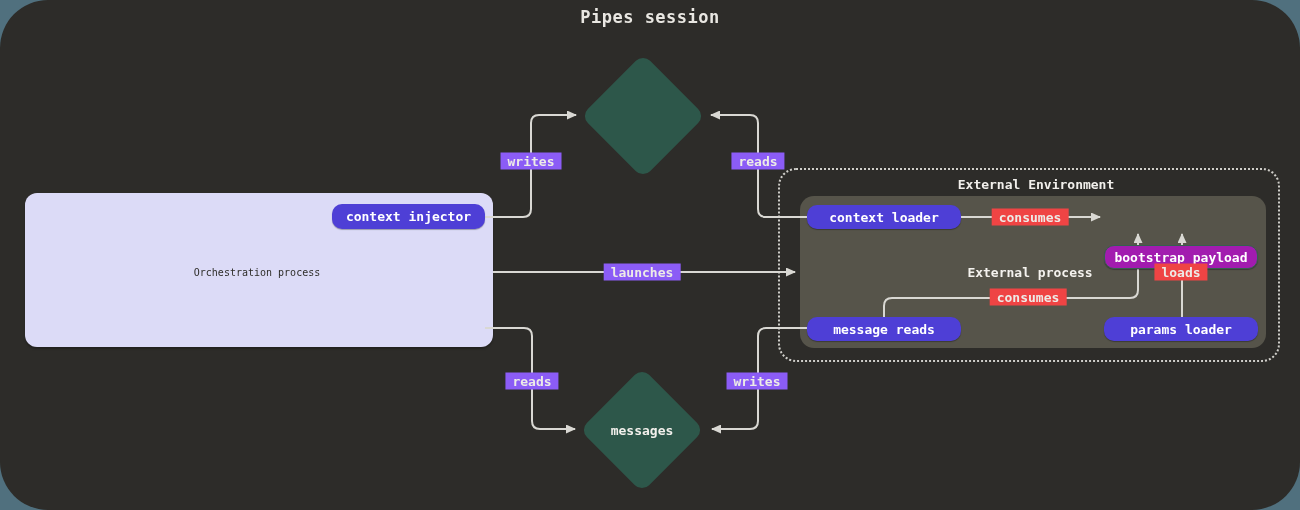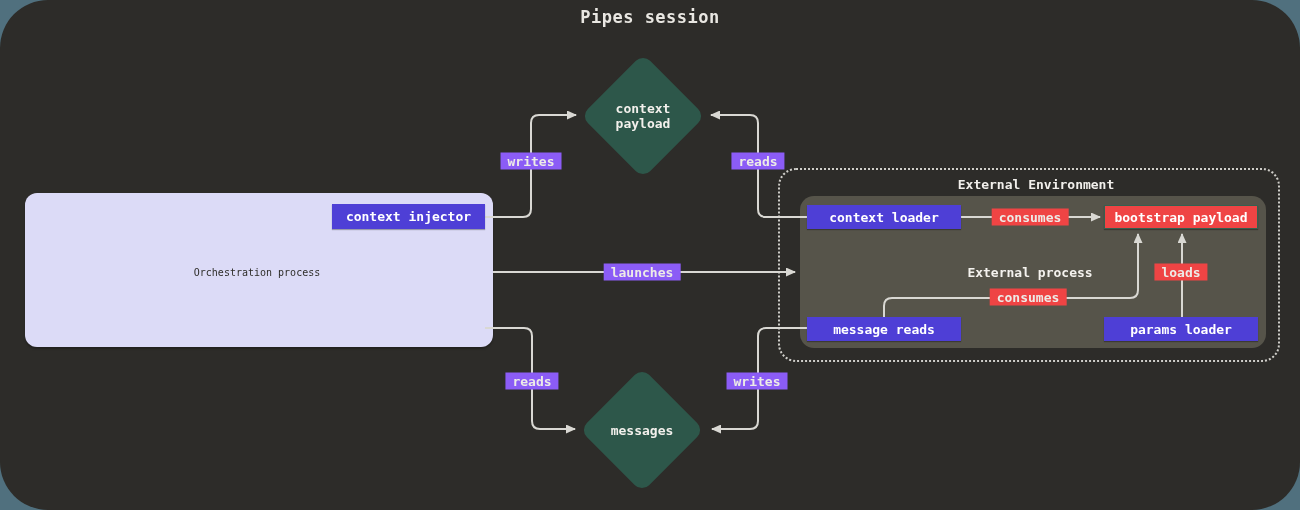--- a/index.html
+++ b/index.html
@@ -98,36 +98,37 @@
     transform: translate(-50%, -50%);
     color: #f2f0ec;
     font-size: 13px;
     font-weight: bold;
     text-align: center;
     line-height: 15px;
   }
   .chip {
     position: absolute;
     height: 25px;
-    border-radius: 0;
+    border-radius: 10px;
     background: #4e3fd6;
     color: #ffffff;
     font-size: 13px;
     font-weight: bold;
     display: flex;
     align-items: center;
     justify-content: center;
     white-space: nowrap;
     box-shadow: 0 1px 1px rgba(0,0,0,0.3);
     cursor: pointer;
   }
   .chip.teal {
-    background: #ef4444;
+    background: #a21caf;
     border: 1px solid #35604f;
     box-sizing: border-box;
+    margin-top: 40px;
   }
   .edge-svg {
     position: absolute;
     left: 0;
     top: 0;
     width: 1300px;
     height: 510px;
     pointer-events: none;
   }
   .edge-label {
@@ -173,21 +174,20 @@
       <path d="M 961 217 H 1100" marker-end="url(#arr)"></path>
       <path d="M 884 318 V 306 Q 884 298 892 298 H 1130 Q 1138 298 1138 290 V 234" marker-end="url(#arr)"></path>
       <path d="M 1182 317 V 234" marker-end="url(#arr)"></path>
     </g>
   </svg>
 
   <div class="env-label">External Environment</div>
   <div class="process-label">External process</div>
   <div class="orch-label">Orchestration process</div>
 
-  <div class="diamond-label" style="left:643px; top:116px; width:90px;">context payload</div>
   <div class="diamond-label" style="left:642px; top:430px; width:110px;">messages</div>
 
   <div class="chip" style="left:332px; top:204px; width:153px;">context injector</div>
   <div class="chip" style="left:807px; top:205px; width:154px; height:24px;text-align:right;">context loader</div>
   <div class="chip teal" style="left:1104px; top:205px; width:154px; height:24px;">bootstrap payload</div>
   <div class="chip" style="left:807px; top:317px; width:154px; height:24px;">message reads</div>
   <div class="chip" style="left:1104px; top:317px; width:154px; height:24px;">params loader</div>
 
   <div class="edge-label" style="left:531px; top:161px;">writes</div>
   <div class="edge-label" style="left:758px; top:161px;">reads</div>

